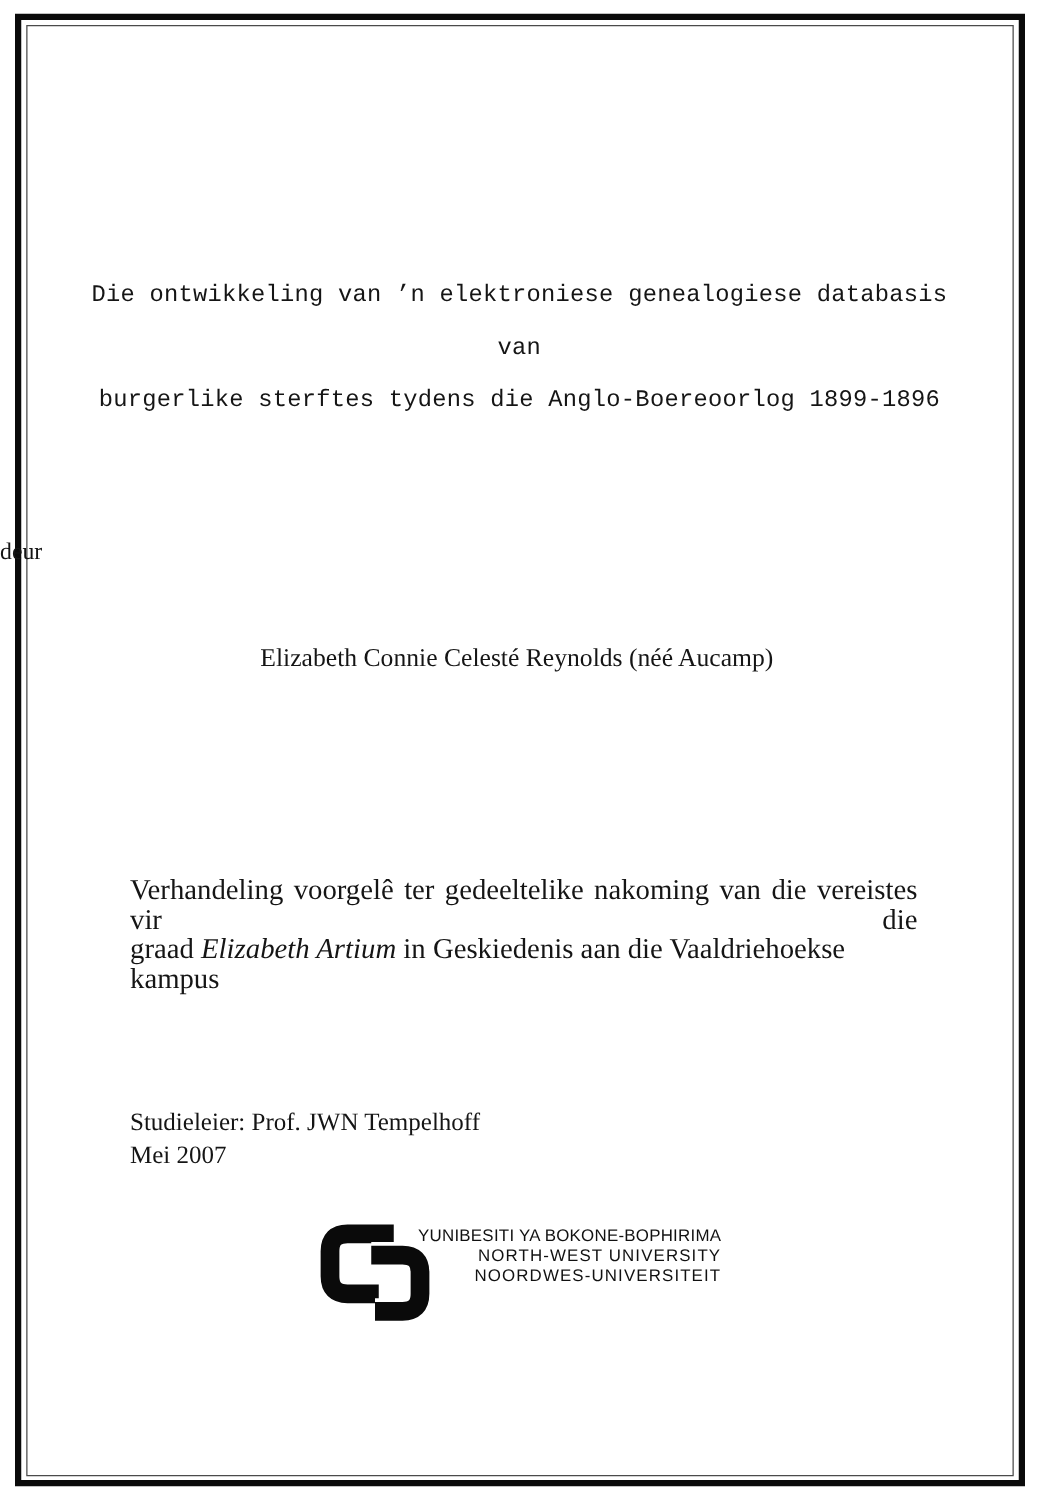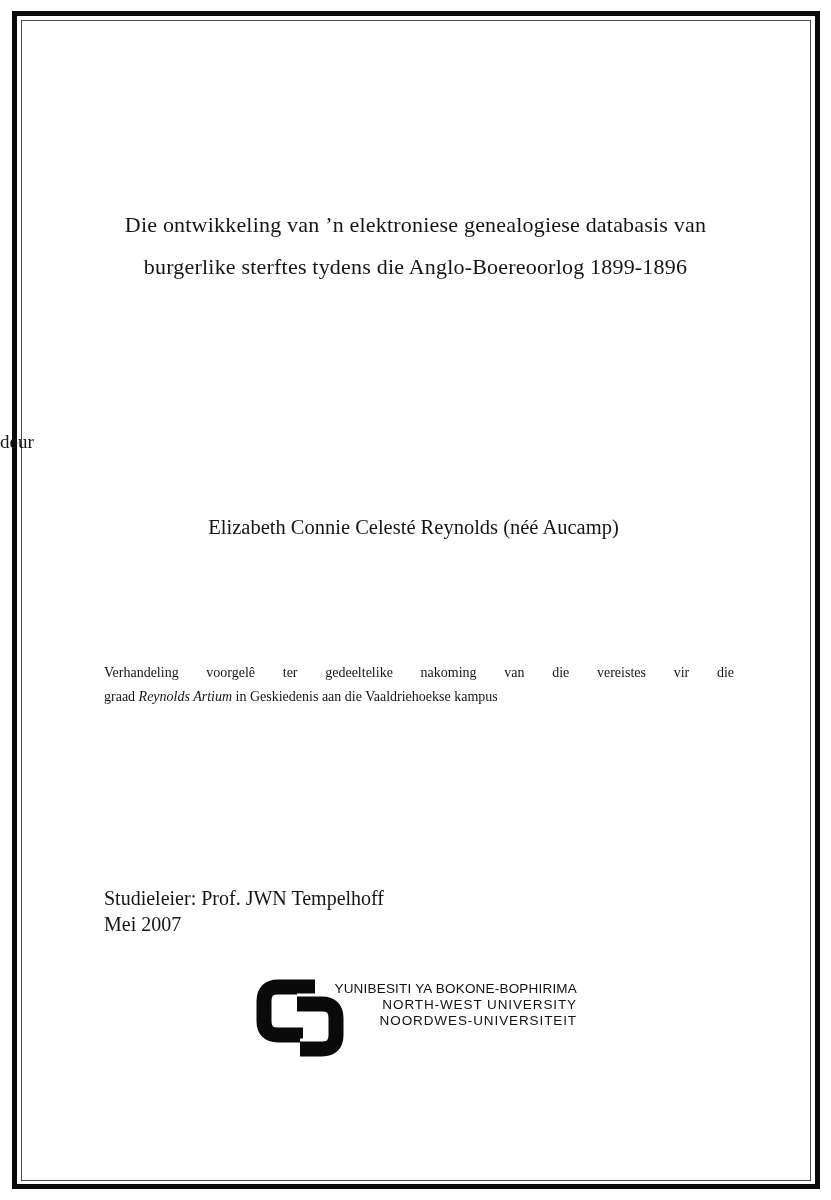--- a/index.html
+++ b/index.html
@@ -13,36 +13,37 @@
   }
   .frame-outer{
     position:absolute;left:12px;top:11px;right:11px;bottom:11px;
     border:5px solid #0a0a0a;
   }
   .frame-inner{
     position:absolute;left:21px;top:20px;right:20px;bottom:19px;
     border:1px solid #4a4a4a;
   }
   .title{
-    position:absolute;left:60px;right:60px;top:204px;margin:0;
-    font-size:22px;font-weight:400;text-align:center;line-height:42px;
+    position:absolute;left:60px;right:60px;top:204px;margin:11px;
+    font-size:19px;font-weight:400;text-align:center;line-height:42px;
     letter-spacing:0.2px;
+    font-family:Liberation Mono, monospace;
   }
   .tline{display:block;}
   .byline{
     position:absolute;left:0;right:0;top:431px;
     font-size:19px;
   }
   .author{
     position:absolute;left:0;right:4px;top:516px;
     text-align:center;font-size:20.5px;
   }
   .statement{
-    position:absolute;left:104px;width:630px;top:661px;
-    font-size:14px;line-height:23.5px;
+    position:absolute;left:104px;width:630px;top:700px;
+    font-size:23px;line-height:23.5px;
   }
   .s-justify{text-align:justify;text-align-last:justify;}
   .statement em{font-style:italic;}
   .supervisor{
     position:absolute;left:104px;top:885px;
     font-size:20px;line-height:26px;
   }
   .logo{
     position:absolute;left:256px;top:979px;
     display:flex;align-items:flex-start;
@@ -70,21 +71,21 @@
     <span class="tline">Die ontwikkeling van ’n elektroniese genealogiese databasis van</span>
     <span class="tline">burgerlike sterftes tydens die Anglo-Boereoorlog 1899-1896</span>
   </h1>
 
   <div class="byline">deur</div>
 
   <div class="author">Elizabeth Connie Celesté Reynolds (néé Aucamp)</div>
 
   <div class="statement">
     <div class="s-justify">Verhandeling voorgelê ter gedeeltelike nakoming van die vereistes vir die</div>
-    <div><span>graad </span><em>Reynolds Artium</em><span> in Geskiedenis aan die Vaaldriehoekse kampus</span></div>
+    <div><span>graad </span><em>Elizabeth Artium</em><span> in Geskiedenis aan die Vaaldriehoekse kampus</span></div>
   </div>
 
   <div class="supervisor">
     <div>Studieleier: Prof. JWN Tempelhoff</div>
     <div>Mei 2007</div>
   </div>
 
   <div class="logo">
     <svg class="logo-mark" viewBox="0 0 88 78" aria-hidden="true">
 

